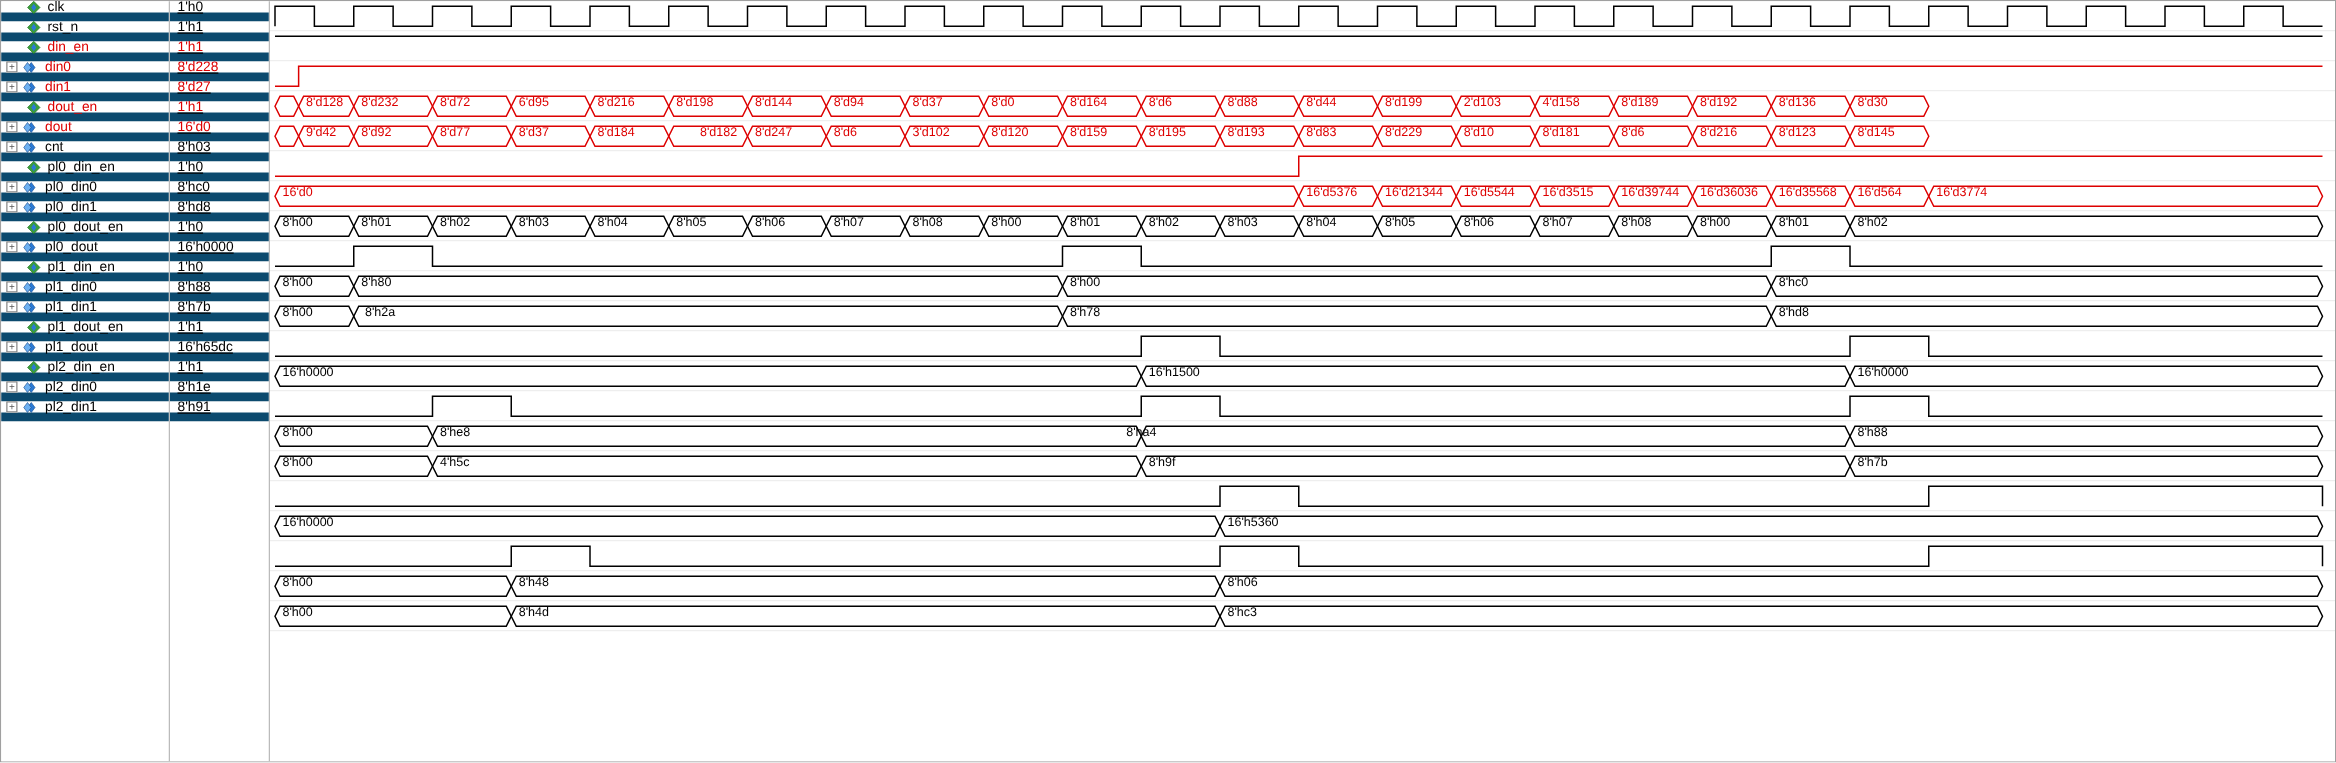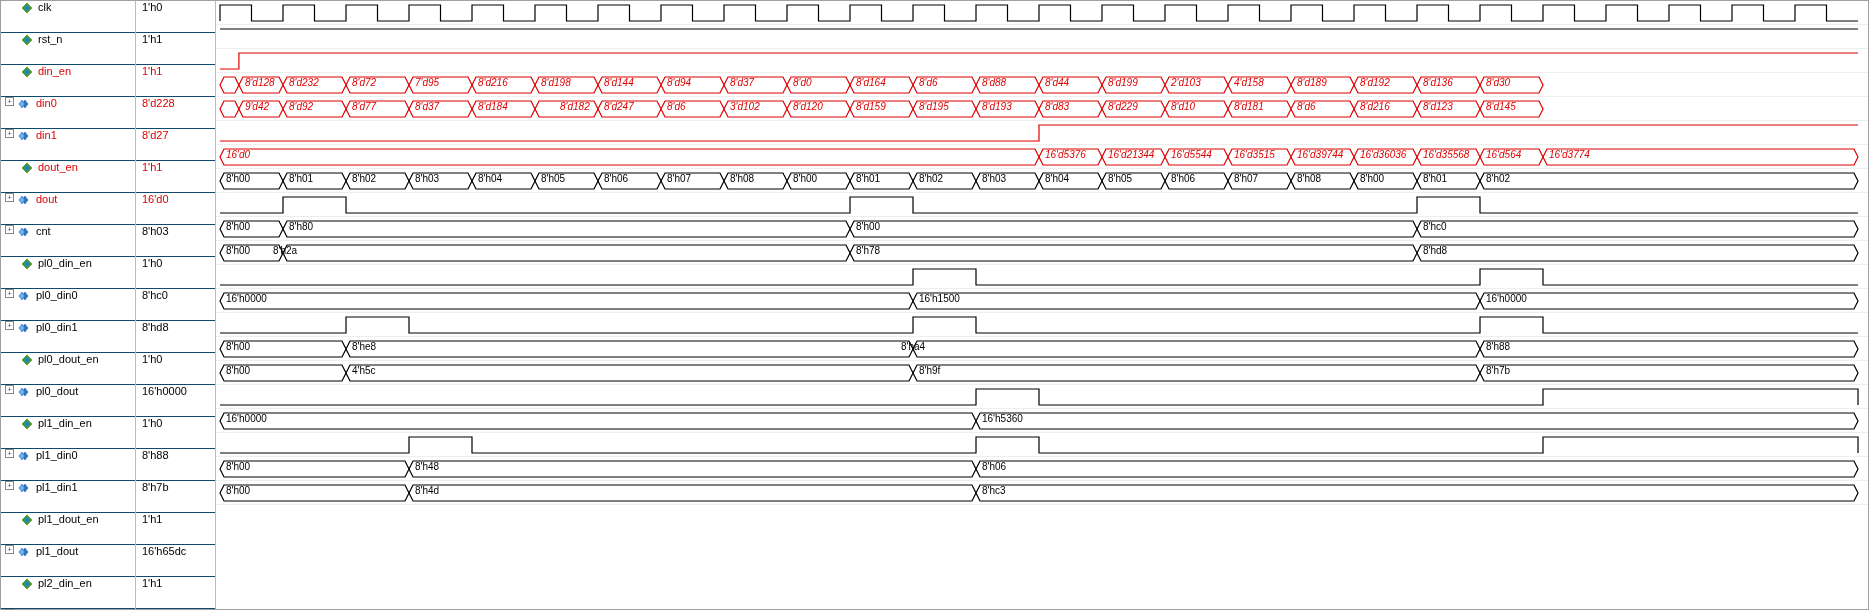--- a/index.html
+++ b/index.html
@@ -26,23 +26,24 @@
     border-right: 1px solid #bbb;
     background: #fff;
   }
   .wave-col {
     flex: 1;
     background: #fff;
     position: relative;
     overflow: hidden;
   }
   .row {
-    height: 32px;
+    height: 16px;
     display: flex;
-    border-bottom: 1px solid #0c4a6e;
+    align-items: center;
+    border-bottom: 7px solid #0c4a6e;
     padding-left: 4px;
     white-space: nowrap;
   }
   .name-col .row { gap: 4px; }
   .expander {
     width: 9px;
     height: 9px;
     border: 1px solid #888;
     display: inline-flex;
     align-items: center;
@@ -51,41 +52,41 @@
     line-height: 1;
     color: #555;
     background: #fff;
     cursor: pointer;
   }
   .expander-placeholder { width: 11px; display:inline-block; }
   .icon { width: 14px; height: 14px; display:inline-block; }
   .icon svg { width:14px; height:14px; }
   .sig-name { color: #000; }
   .red { color: #d00; }
-  .value-col .row { padding-left: 6px; }
+  .value-col .row { padding-left: 6px; text-decoration: underline; }
   .wave-row {
     height: 24px;
     position: relative;
     border-bottom: 1px solid #eee;
   }
   .wave-svg {
     position: absolute;
     left: 0; top: 0;
     width: 1654px;
     height: 24px;
   }
   .bus-seg-label {
     position: absolute;
     top: 4px;
     font-size: 10px;
     color: #000;
     pointer-events: none;
     white-space: nowrap;
   }
-  .bus-seg-label.red { color: #d00; font-style: italic; }
+  .bus-seg-label.red { color: #d00; }
 </style>
 </head>
 <body>
 
 <div class="viewer">
   <div class="name-col" id="name-col">
       <div class="row">
         <span class="expander-placeholder"></span>
         <span class="icon">
     <svg viewBox="0 0 14 14">
@@ -409,21 +410,21 @@
             <path d="M 1012 12 L 1016 4 L 1071 4 L 1075 12 L 1071 20 L 1016 20 Z"></path>
             <path d="M 1075 12 L 1079 4 L 1134 4 L 1138 12 L 1134 20 L 1079 20 Z"></path>
             <path d="M 1138 12 L 1142 4 L 1197 4 L 1201 12 L 1197 20 L 1142 20 Z"></path>
             <path d="M 1201 12 L 1205 4 L 1260 4 L 1264 12 L 1260 20 L 1205 20 Z"></path>
             <path d="M 1264 12 L 1268 4 L 1323 4 L 1327 12 L 1323 20 L 1268 20 Z"></path>
           </g>
         </svg>
         <span class="bus-seg-label red" style="left:28.9px">8'd128</span>
         <span class="bus-seg-label red" style="left:73px">8'd232</span>
         <span class="bus-seg-label red" style="left:136px">8'd72</span>
-        <span class="bus-seg-label red" style="left:199px">7'd95</span>
+        <span class="bus-seg-label red" style="left:199px">6'd95</span>
         <span class="bus-seg-label red" style="left:262px">8'd216</span>
         <span class="bus-seg-label red" style="left:325px">8'd198</span>
         <span class="bus-seg-label red" style="left:388px">8'd144</span>
         <span class="bus-seg-label red" style="left:451px">8'd94</span>
         <span class="bus-seg-label red" style="left:514px">8'd37</span>
         <span class="bus-seg-label red" style="left:577px">8'd0</span>
         <span class="bus-seg-label red" style="left:640px">8'd164</span>
         <span class="bus-seg-label red" style="left:703px">8'd6</span>
         <span class="bus-seg-label red" style="left:766px">8'd88</span>
         <span class="bus-seg-label red" style="left:829px">8'd44</span>
@@ -589,21 +590,21 @@
       <div class="wave-row">
         <svg class="wave-svg" viewBox="0 0 1654 24" preserveAspectRatio="none">
           <g fill="none" stroke="#000" stroke-width="1.2">
             <path d="M 4 12 L 8 4 L 63 4 L 67 12 L 63 20 L 8 20 Z"></path>
             <path d="M 67 12 L 71 4 L 630 4 L 634 12 L 630 20 L 71 20 Z"></path>
             <path d="M 634 12 L 638 4 L 1197 4 L 1201 12 L 1197 20 L 638 20 Z"></path>
             <path d="M 1201 12 L 1205 4 L 1638 4 L 1642 12 L 1638 20 L 1205 20 Z"></path>
           </g>
         </svg>
         <span class="bus-seg-label " style="left:10px">8'h00</span>
-        <span class="bus-seg-label " style="left:57px">8'h2a</span>
+        <span class="bus-seg-label " style="left:76px">8'h2a</span>
         <span class="bus-seg-label " style="left:640px">8'h78</span>
         <span class="bus-seg-label " style="left:1207px">8'hd8</span>
       </div>
       <div class="wave-row">
         <svg class="wave-svg" viewBox="0 0 1654 24" preserveAspectRatio="none">
           <g fill="none" stroke="#000" stroke-width="1.2">
             <path d="M 4 20 L 697 20 L 697 4 L 760 4 L 760 20 L 1264 20 L 1264 4 L 1327 4 L 1327 20 L 1642 20"></path>
           </g>
         </svg>
       </div>

